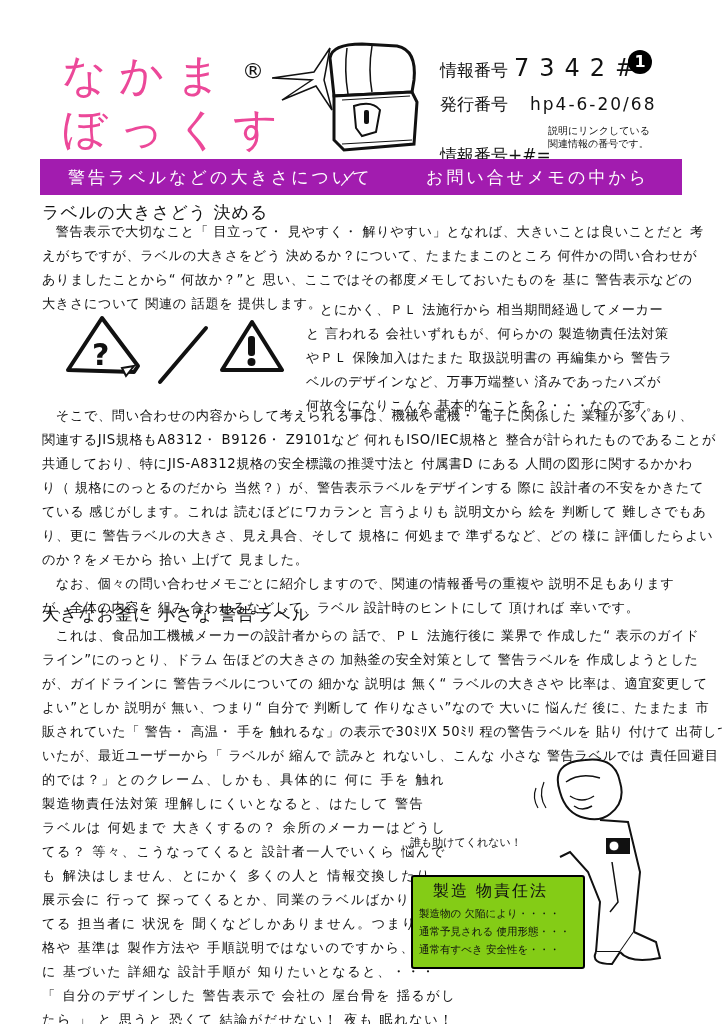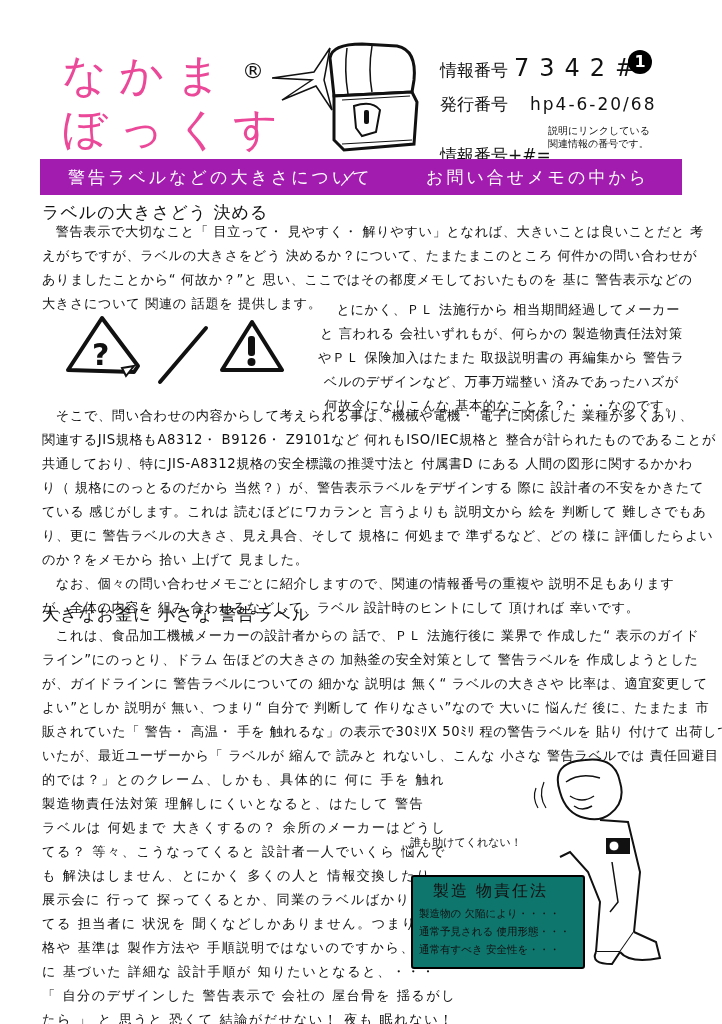--- a/index.html
+++ b/index.html
@@ -20,21 +20,21 @@
   .banner { left:40px; top:159px; width:642px; height:36px; background:#a21caf; color:#fff; font-size:17px;
             letter-spacing:3px; line-height:36px; }
   .banner .l { position:absolute; left:28px; }
   .banner .sep { position:absolute; left:300px; }
   .banner .r { position:absolute; left:386px; }
   .h2 { font-size:17px; letter-spacing:1px; }
   .p { font-size:13.2px; line-height:24px; letter-spacing:0.6px; white-space:nowrap; }
   .icons { left:60px; top:310px; width:240px; height:80px; }
   .manga { left:530px; top:752px; width:150px; height:215px; }
   .cry { left:410px; top:835px; font-size:11px; }
-  .lawbox { left:411px; top:875px; width:170px; height:90px; border:2px solid #000; border-radius:3px; background:#0f766e; }
+  .lawbox { left:411px; top:875px; width:170px; height:90px; border:2px solid #000; border-radius:3px; background:#84cc16; }
   .lawbox .t { position:absolute; left:20px; top:4px; font-size:16px; letter-spacing:2px; }
   .lawbox .li { position:absolute; left:6px; font-size:10.5px; white-space:nowrap; }
 </style>
 </head>
 <body>
 
 <div class="abs logo">
   <div>なかま</div>
   <div>ぼっくす</div>
 </div>
@@ -84,21 +84,21 @@
     <text x="32" y="55" font-size="30" font-weight="bold" font-family="DejaVu Sans, sans-serif" fill="#111">?</text>
   </g>
   <line x1="100" y1="72" x2="146" y2="18" stroke="#111" stroke-width="4" stroke-linecap="round"></line>
   <g>
     <path d="M162 60 L192 12 L222 60 Z" fill="#fff" stroke="#111" stroke-width="4" stroke-linejoin="round"></path>
     <rect x="188" y="26" width="7" height="20" rx="3" fill="#111"></rect>
     <circle cx="191.5" cy="52" r="4" fill="#111"></circle>
   </g>
 </svg>
 
-<div class="abs p" style="left:318px; top:298px;text-align:center;">
+<div class="abs p" style="left:306px; top:298px;">
   <div>　とにかく、ＰＬ 法施行から 相当期間経過してメーカー</div>
   <div>と 言われる 会社いずれもが、何らかの 製造物責任法対策</div>
   <div>やＰＬ 保険加入はたまた 取扱説明書の 再編集から 警告ラ</div>
   <div>ベルのデザインなど、万事万端整い 済みであったハズが</div>
   <div>何故今になりこんな 基本的なことを？・・・なのです。</div>
 </div>
 
 <div class="abs p" style="left:42px; top:404px;">
   <div>　そこで、問い合わせの内容からして考えられる事は、機械や電機・ 電子に関係した 業種が多くあり、</div>
   <div>関連するJIS規格もA8312・ B9126・ Z9101など 何れもISO/IEC規格と 整合が計られたものであることが</div>

